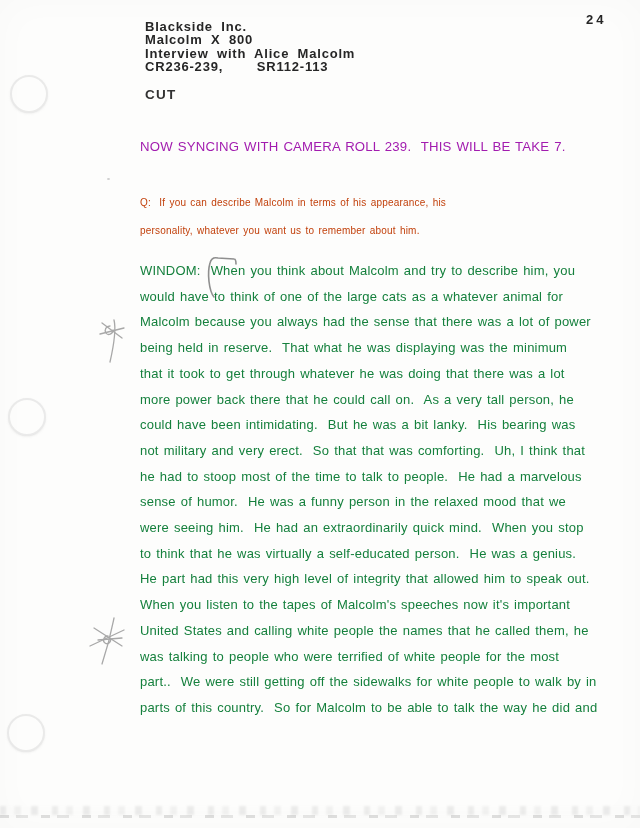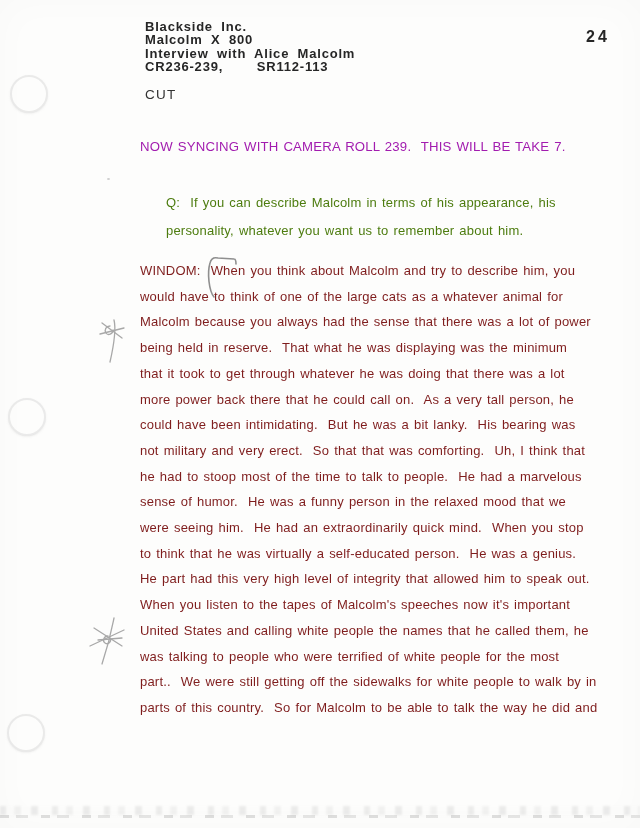--- a/index.html
+++ b/index.html
@@ -26,64 +26,64 @@
     font-size: 13px;
     font-weight: bold;
     line-height: 13.4px;
     letter-spacing: 0.8px;
     word-spacing: 4px;
     color: #262626;
   }
   .page-number {
     position: absolute;
     left: 586px;
-    top: 28px;
-    font-size: 16px;
+    top: 12px;
+    font-size: 13px;
     font-weight: bold;
     letter-spacing: 3px;
     color: #262626;
   }
   .cut-label {
     position: absolute;
     left: 145px;
     top: 87px;
     font-size: 13.5px;
     letter-spacing: 1.2px;
     color: #323232;
+    font-weight: bold;
   }
   .sync-note {
     position: absolute;
     left: 140px;
     top: 139px;
     font-size: 13.2px;
     letter-spacing: 0.2px;
     word-spacing: 1px;
     white-space: pre;
     color: #a21caf;
   }
   .question-block {
     position: absolute;
     left: 140px;
     top: 189px;
-    font-size: 13px;
+    font-size: 10px;
     line-height: 28px;
     letter-spacing: 0.2px;
     word-spacing: 1.2px;
-    color: #4d7c0f;
-    margin-left: 26px;
+    color: #c2410c;
   }
   .answer-block {
     position: absolute;
     left: 140px;
     top: 258px;
     font-size: 13px;
     line-height: 25.7px;
     letter-spacing: 0.2px;
     word-spacing: 1.2px;
-    color: #7f1d1d;
+    color: #15803d;
   }
 
   .mark { position: absolute; }
   .bracket-mark   { left: 203px; top: 255px; }
   .asterisk-top   { left: 96px;  top: 318px; }
   .asterisk-lower { left: 88px;  top: 616px; }
 
   .punch {
     position: absolute;
     width: 34px;

